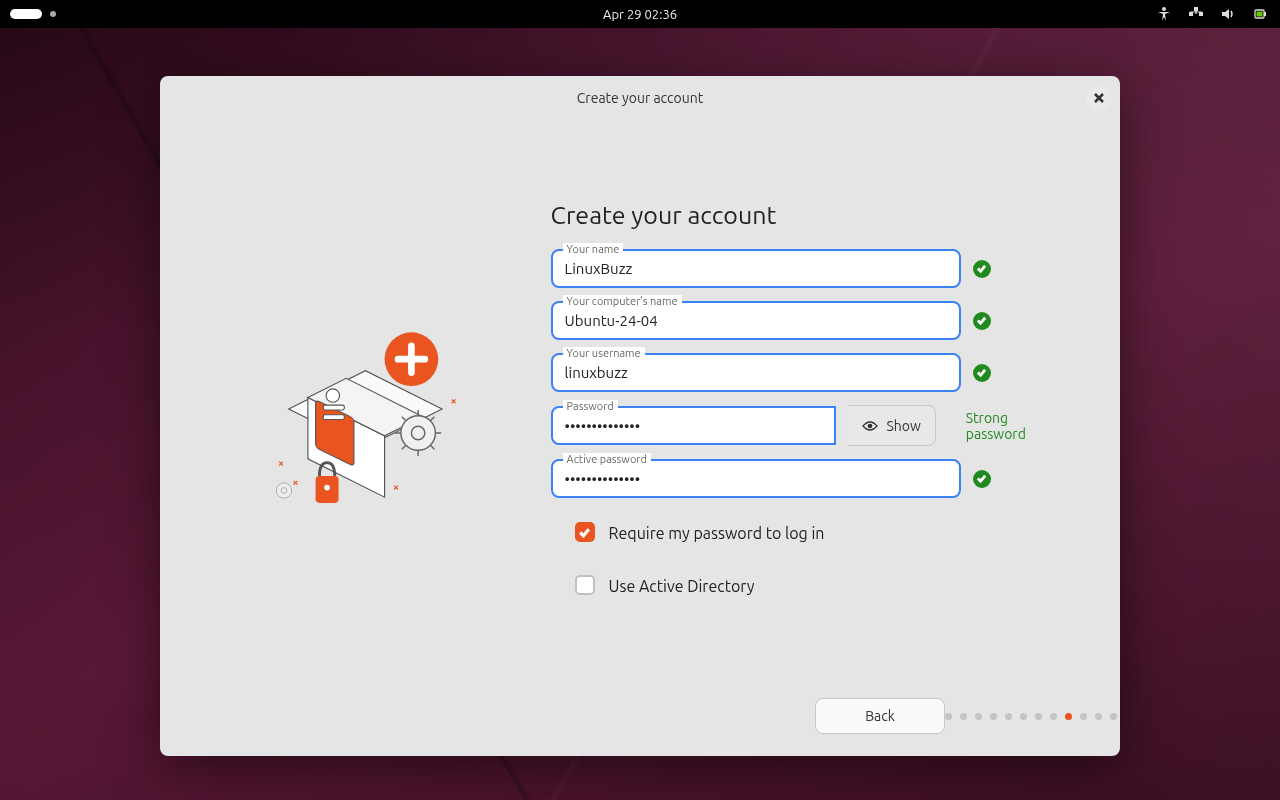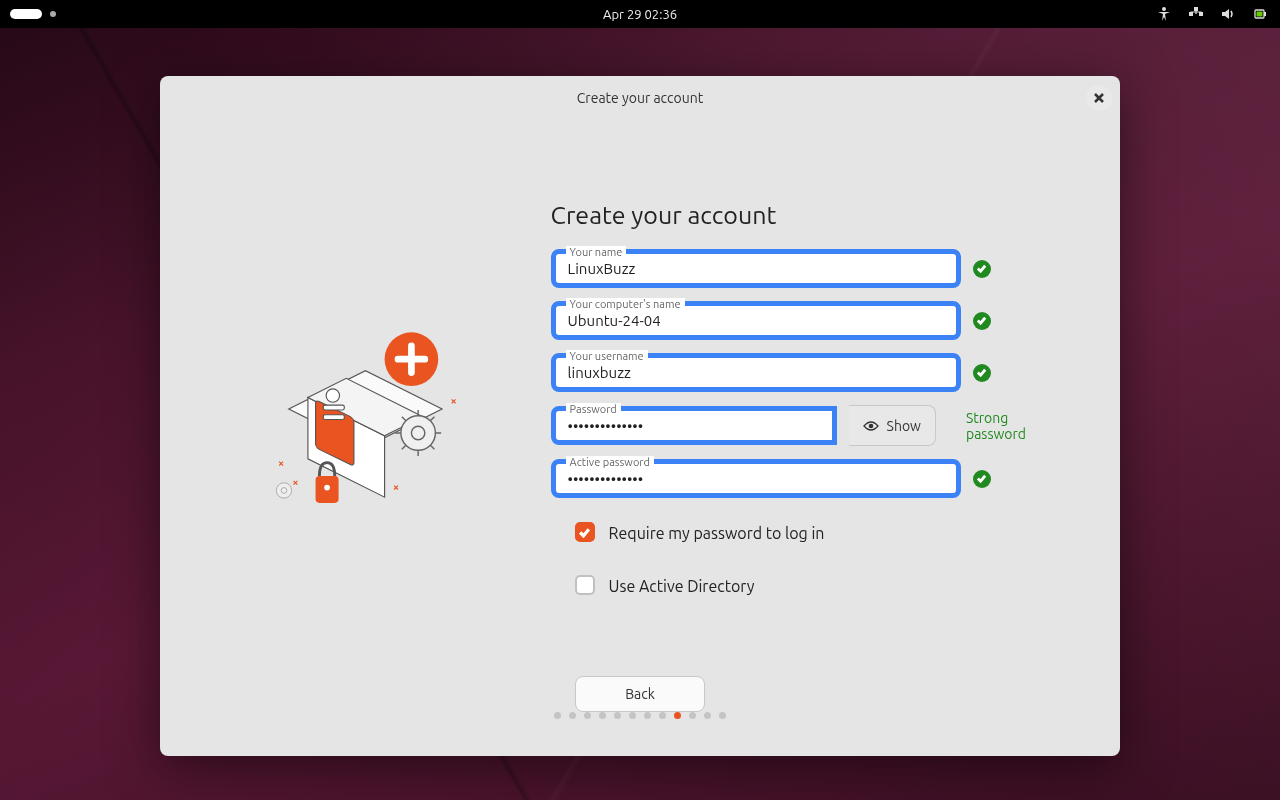--- a/index.html
+++ b/index.html
@@ -54,21 +54,21 @@
 
   .dialog-body { flex: 1; display: flex; padding: 40px 40px 20px 40px; }
   .illustration-col { width: 380px; display: flex; align-items: center; justify-content: center; }
   .illustration-col svg { width: 230px; height: 230px; }
 
   .form-col { flex: 1; padding-top: 40px; padding-right: 20px; }
   .form-title { font-size: 25px; font-weight: 400; color: #222; margin-bottom: 20px; }
 
   .field-row { display: flex; align-items: center; gap: 12px; margin-bottom: 13px; }
   .field-wrap {
-    position: relative; width: 410px; border: 5px solid #3b82f6; border-radius: 8px;
+    position: relative; width: 410px; border: 2px solid #3b82f6; border-radius: 8px;
     height: 39px; display: flex; align-items: center; background: #fff;
   }
   .field-label {
     position: absolute; top: -8px; left: 10px; background: #fff; padding: 0 4px;
     font-size: 11px; color: #666;
   }
   .field-input {
     border: none; outline: none; padding: 0 12px; font-size: 15px; color: #222;
     width: 100%; background: transparent; font-family: inherit;
   }
@@ -91,23 +91,22 @@
   .checkbox {
     width: 20px; height: 20px; border: 2px solid #c0c0c0; border-radius: 5px;
     display: flex; align-items: center; justify-content: center; background: #fff; cursor: pointer;
   }
   .checkbox.checked { background: #e95420; border-color: #e95420; }
   .checkbox svg { width: 13px; height: 13px; stroke: #fff; stroke-width: 3; fill: none; display: none; }
   .checkbox.checked svg { display: block; }
   .check-label { font-size: 16px; color: #222; }
 
   .dialog-footer {
-    height: 80px; display: flex; align-items: center; justify-content: flex-start;
+    height: 80px; display: flex; align-items: center; justify-content: flex-end;
     padding: 0 3px;
-    flex-direction: column;
   }
   .footer-btn {
     width: 130px; height: 36px; border: 1px solid #c8c8c8; border-radius: 8px;
     background: #fafafa; font-size: 14px; color: #333; cursor: pointer;
     display: flex; align-items: center; justify-content: center;
   }
   .footer-btn.next { background: #e4e4e4; border-color: #d0d0d0; }
   .dots { display: flex; gap: 8px; }
   .dots .d { width: 7px; height: 7px; background: #c4c4c4; border-radius: 50%; }
   .dots .d.active { background: #e95420; }

